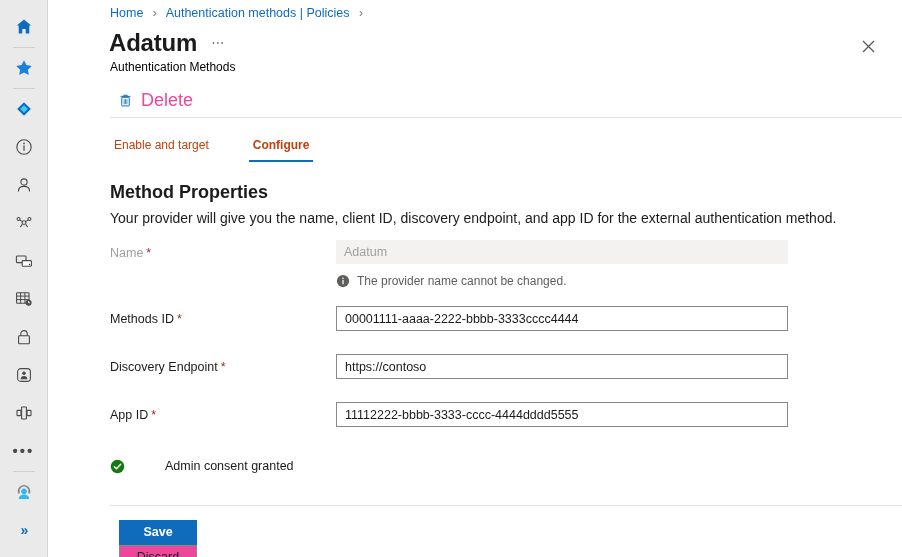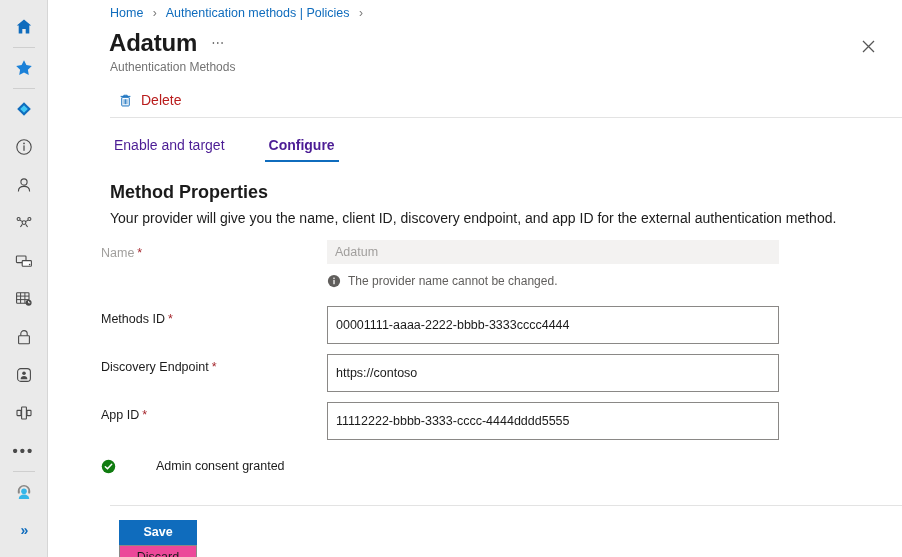--- a/index.html
+++ b/index.html
@@ -113,21 +113,21 @@
     line-height: 10px;
     cursor: pointer;
     position: relative;
     top: -4px;
   }
   #subtitle {
     position: absolute;
     left: 62px;
     top: 59px;
     font-size: 12px;
-    color: #737373;
+    color: #000000;
     line-height: 16px;
   }
   #close-btn {
     position: absolute;
     right: 22px;
     top: 34px;
     width: 24px;
     height: 24px;
     display: flex;
     align-items: center;
@@ -143,22 +143,22 @@
     top: 87px;
     display: flex;
     align-items: center;
   }
   .cmd-btn {
     display: flex;
     align-items: center;
     height: 26px;
     padding: 0 8px;
     cursor: pointer;
-    font-size: 14px;
-    color: #b91c1c;
+    font-size: 18px;
+    color: #ec4899;
   }
   .cmd-btn .cmd-icon { margin-right: 8px; display: block; }
   #cmd-divider {
     position: absolute;
     left: 62px;
     top: 117px;
     width: 805px;
     height: 1px;
     background: #e3e3e3;
   }
@@ -166,22 +166,22 @@
   
   #tabs {
     position: absolute;
     left: 62px;
     top: 130px;
     display: flex;
     align-items: flex-end;
     height: 32px;
   }
   .tab {
-    font-size: 14px;
-    color: #4c1d95;
+    font-size: 12px;
+    color: #c2410c;
     padding: 0 4px 8px 4px;
     margin-right: 36px;
     cursor: pointer;
     position: relative;
     line-height: 18px;
   }
   .tab.active { font-weight: 600; }
   .tab.active::after {
     content: "";
     position: absolute;
@@ -206,40 +206,40 @@
     top: 210px;
     font-size: 14px;
     color: #1b1b1b;
     line-height: 17px;
     white-space: nowrap;
   }
 
   
   .field-row {
     position: absolute;
-    left: 53px;
+    left: 62px;
     width: 690px;
     display: flex;
     align-items: flex-start;
   }
   .field-label {
     width: 226px;
     flex: 0 0 226px;
     font-size: 12.5px;
     color: #1b1b1b;
     line-height: 16px;
     padding-top: 5px;
   }
   .field-label.disabled { color: #a19f9d; }
   .req { color: #a4262c; margin-left: 3px; }
   .field-control { flex: 1 1 auto; }
 
   .txt {
     width: 452px;
-    height: 38px;
+    height: 25px;
     border: 1px solid #8a8886;
     background: #ffffff;
     font-family: "Liberation Sans", sans-serif;
     font-size: 12.5px;
     color: #1b1b1b;
     padding: 0 8px;
     line-height: 23px;
     outline: none;
     display: block;
   }

